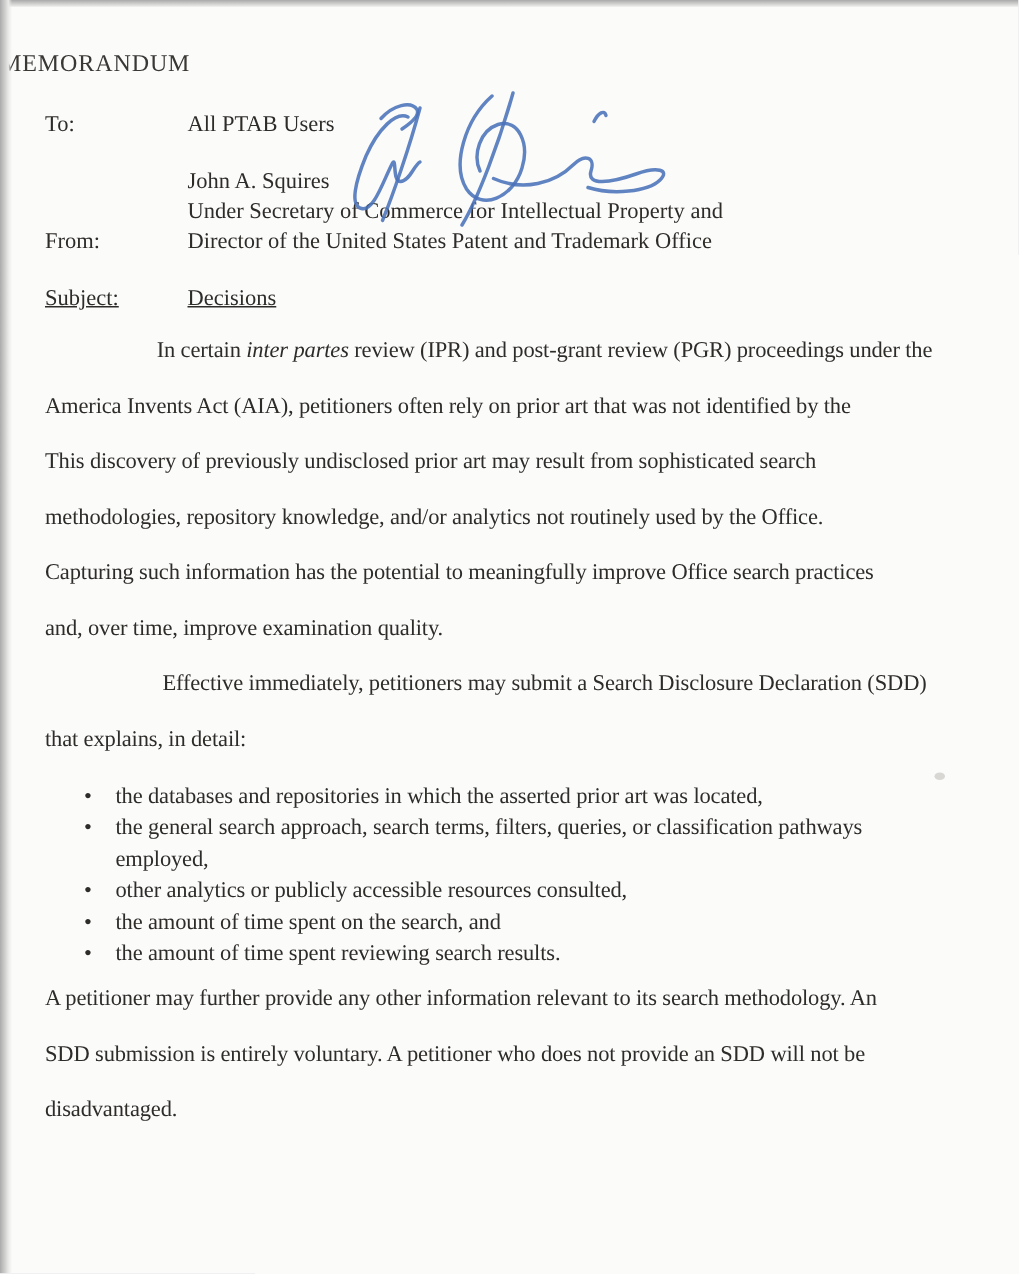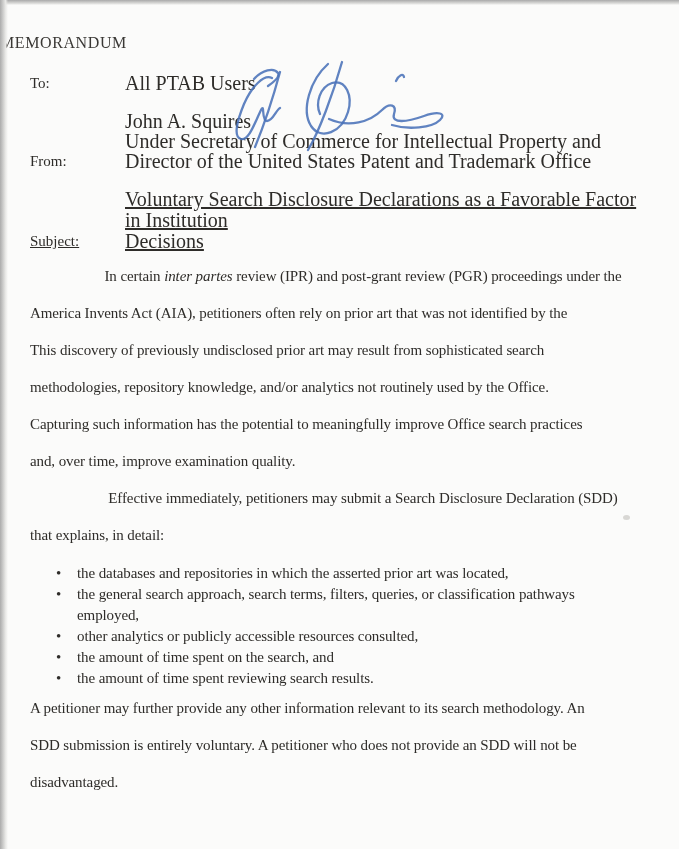--- a/index.html
+++ b/index.html
@@ -23,21 +23,21 @@
   }
   .title {
     margin:0; padding-top:34px;
     text-align:left;
     font-size:16px; font-weight:400; letter-spacing:0.6px;
     color:#3a3835;
   }
   .fields { margin:21px 30px 0 30px; }
   .frow { display:flex; align-items:flex-end; }
   .frow .lbl { width:95px; flex:0 0 95px; font-size:15px; line-height:20px; }
-  .frow .val { font-size:20px; line-height:20px; }
+  .frow .val { font-size:15px; line-height:20px; }
   .row-to   { margin-top:0; }
   .row-from { margin-top:18px; }
   .row-subj { margin-top:18px;text-decoration:underline; }
   .row-subj .lbl, .row-subj .val { line-height:21px; }
   .row-date { margin-top:13px; }
   .body { margin:6px 28px 0 30px; }
   .bline {
     font-size:15px; line-height:37px; height:37px;
     letter-spacing:-0.1px; white-space:nowrap;
   }
@@ -92,21 +92,20 @@
       <div class="lbl">From:</div>
       <div class="val">
         <div>John A. Squires</div>
         <div>Under Secretary of Commerce for Intellectual Property and</div>
         <div>Director of the United States Patent and Trademark Office</div>
       </div>
     </div>
     <div class="frow row-subj">
       <div class="lbl">Subject:</div>
       <div class="val">
-        <div>Voluntary Search Disclosure Declarations as a Favorable Factor in Institution</div>
         <div>Decisions</div>
       </div>
     </div>
   </div>
 
   <div class="body">
     <div class="bline indent"><span>In certain </span><span class="it">inter partes</span><span> review (IPR) and post-grant review (PGR) proceedings under the</span></div>
     <div class="bline">America Invents Act (AIA), petitioners often rely on prior art that was not identified by the</div>
     <div class="bline">This discovery of previously undisclosed prior art may result from sophisticated search</div>
     <div class="bline">methodologies, repository knowledge, and/or analytics not routinely used by the Office.</div>

